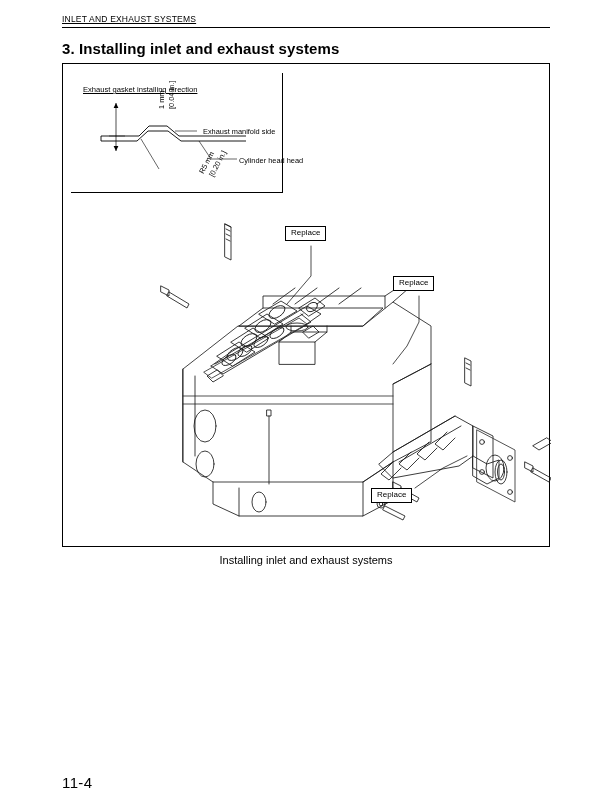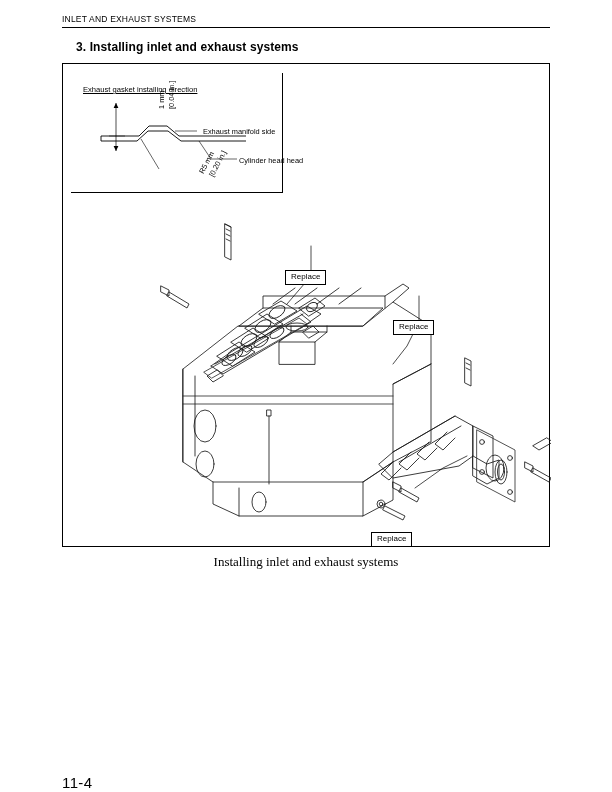--- a/index.html
+++ b/index.html
@@ -16,61 +16,60 @@
     color: #000;
     overflow: hidden;
   }
 
   
   .page-header {
     position: absolute;
     left: 62px;
     top: 14px;
     width: 488px;
+    text-decoration: underline;
   }
   .page-header .hdr-text {
     font-size: 8.5px;
     letter-spacing: 0.2px;
     padding-bottom: 3px;
   }
   .page-header .hdr-rule {
     border-bottom: 1px solid #000;
     width: 100%;
   }
 
   
   .section-title {
     position: absolute;
     left: 62px;
     top: 40px;
-    font-size: 12px;
+    font-size: 15px;
     font-weight: bold;
     letter-spacing: 0.1px;
-    margin-left: 14px;
   }
 
   
   .figure-frame {
     position: absolute;
     left: 62px;
     top: 63px;
     width: 488px;
     height: 484px;
     border: 1px solid #000;
     background: #fff;
   }
 
   .figure-caption {
     position: absolute;
     left: 62px;
     top: 554px;
     width: 488px;
     text-align: center;
-    font-size: 13px;
-    font-family: Liberation Serif, serif;
+    font-size: 11px;
   }
 
   
   .inset-box {
     position: absolute;
     left: 8px;
     top: 9px;
     width: 212px;
     height: 120px;
     border-right: 1px solid #000;
@@ -120,21 +119,20 @@
 
   
   .callout {
     position: absolute;
     border: 1px solid #000;
     background: #fff;
     font-size: 8px;
     padding: 2px 5px 2px 5px;
     line-height: 1.1;
     white-space: nowrap;
-    margin-top: 44px;
   }
   .callout-1 { left: 222px; top: 162px; }
   .callout-2 { left: 330px; top: 212px; }
   .callout-3 { left: 308px; top: 424px; }
 
   
   .engine-svg {
     position: absolute;
     left: 0;
     top: 0;

